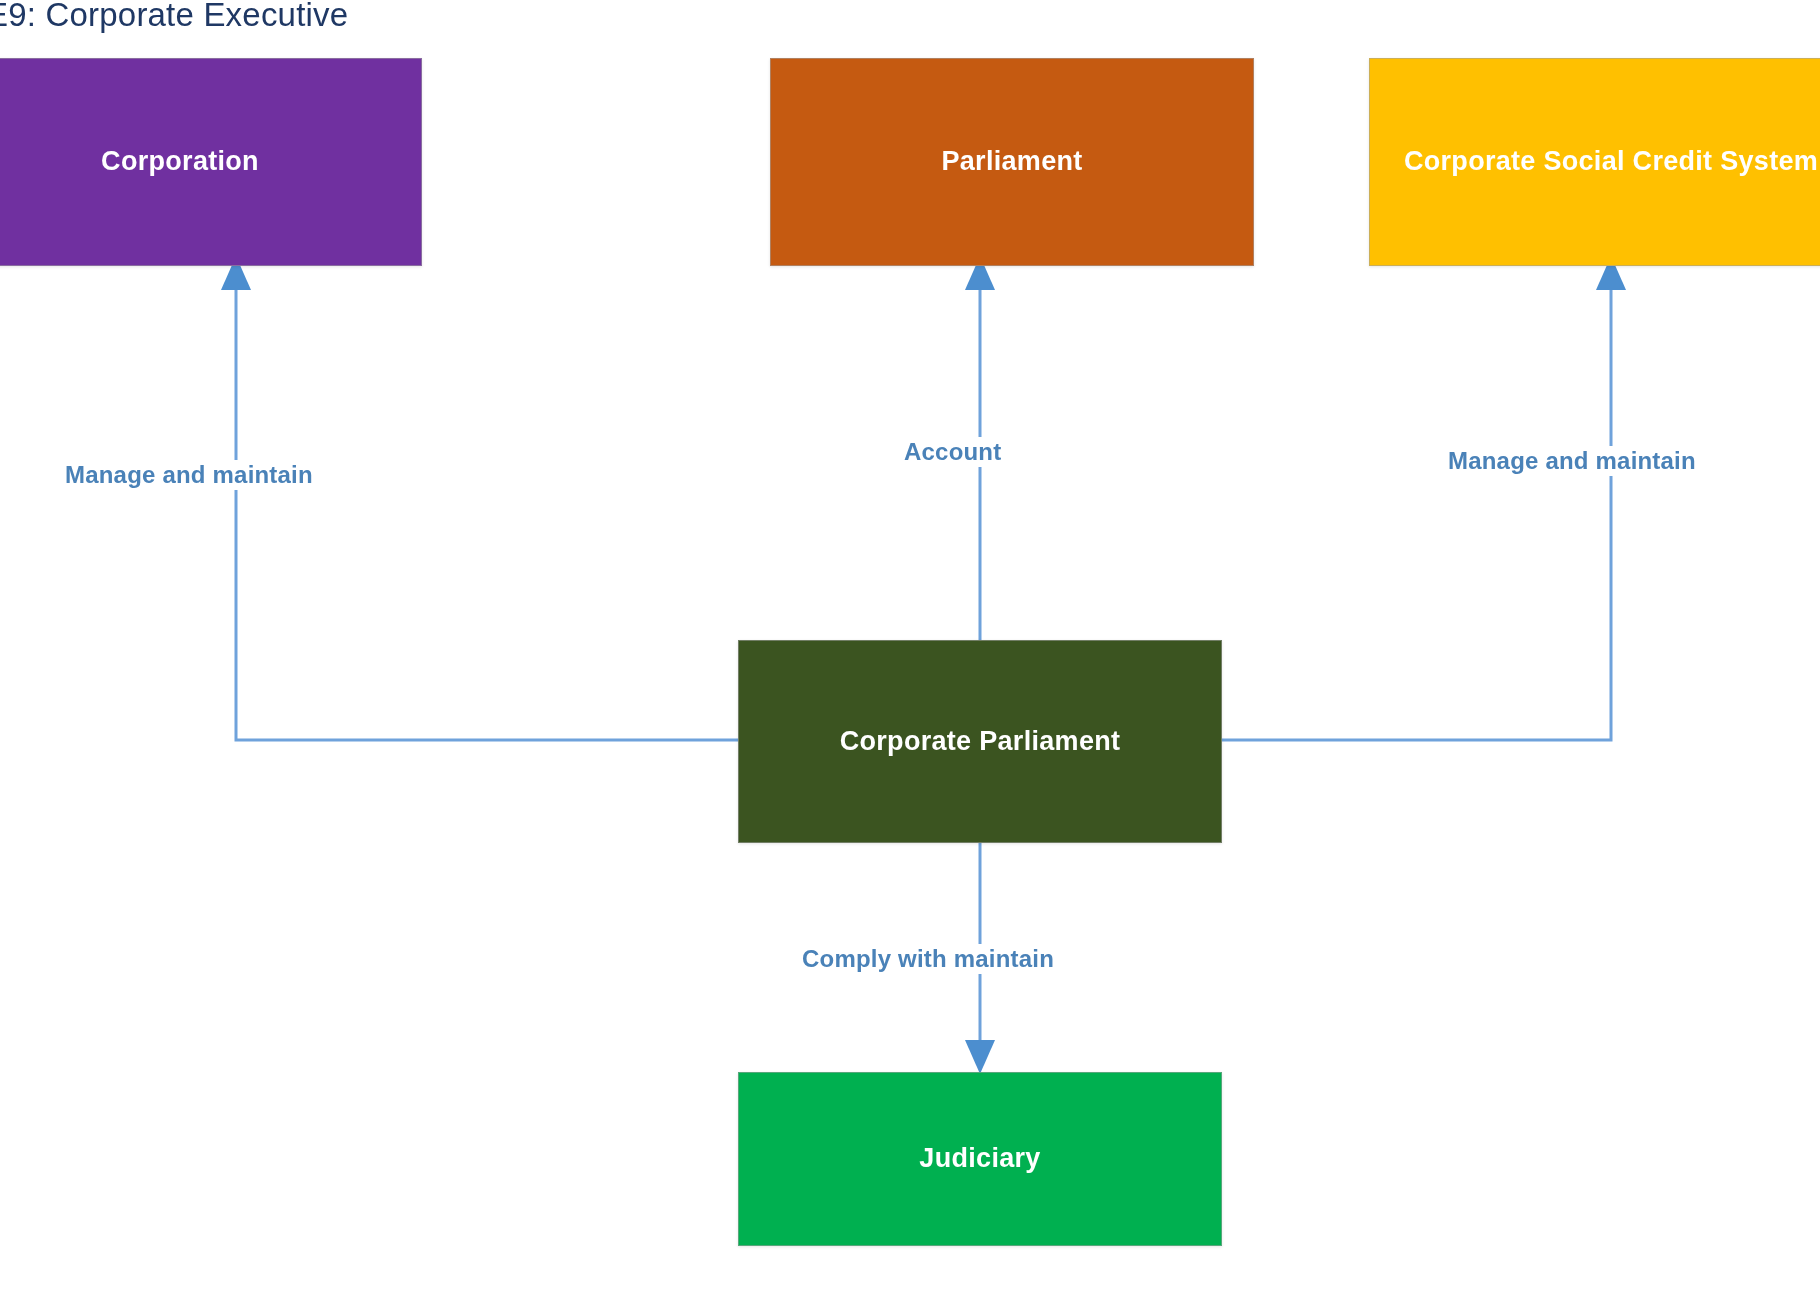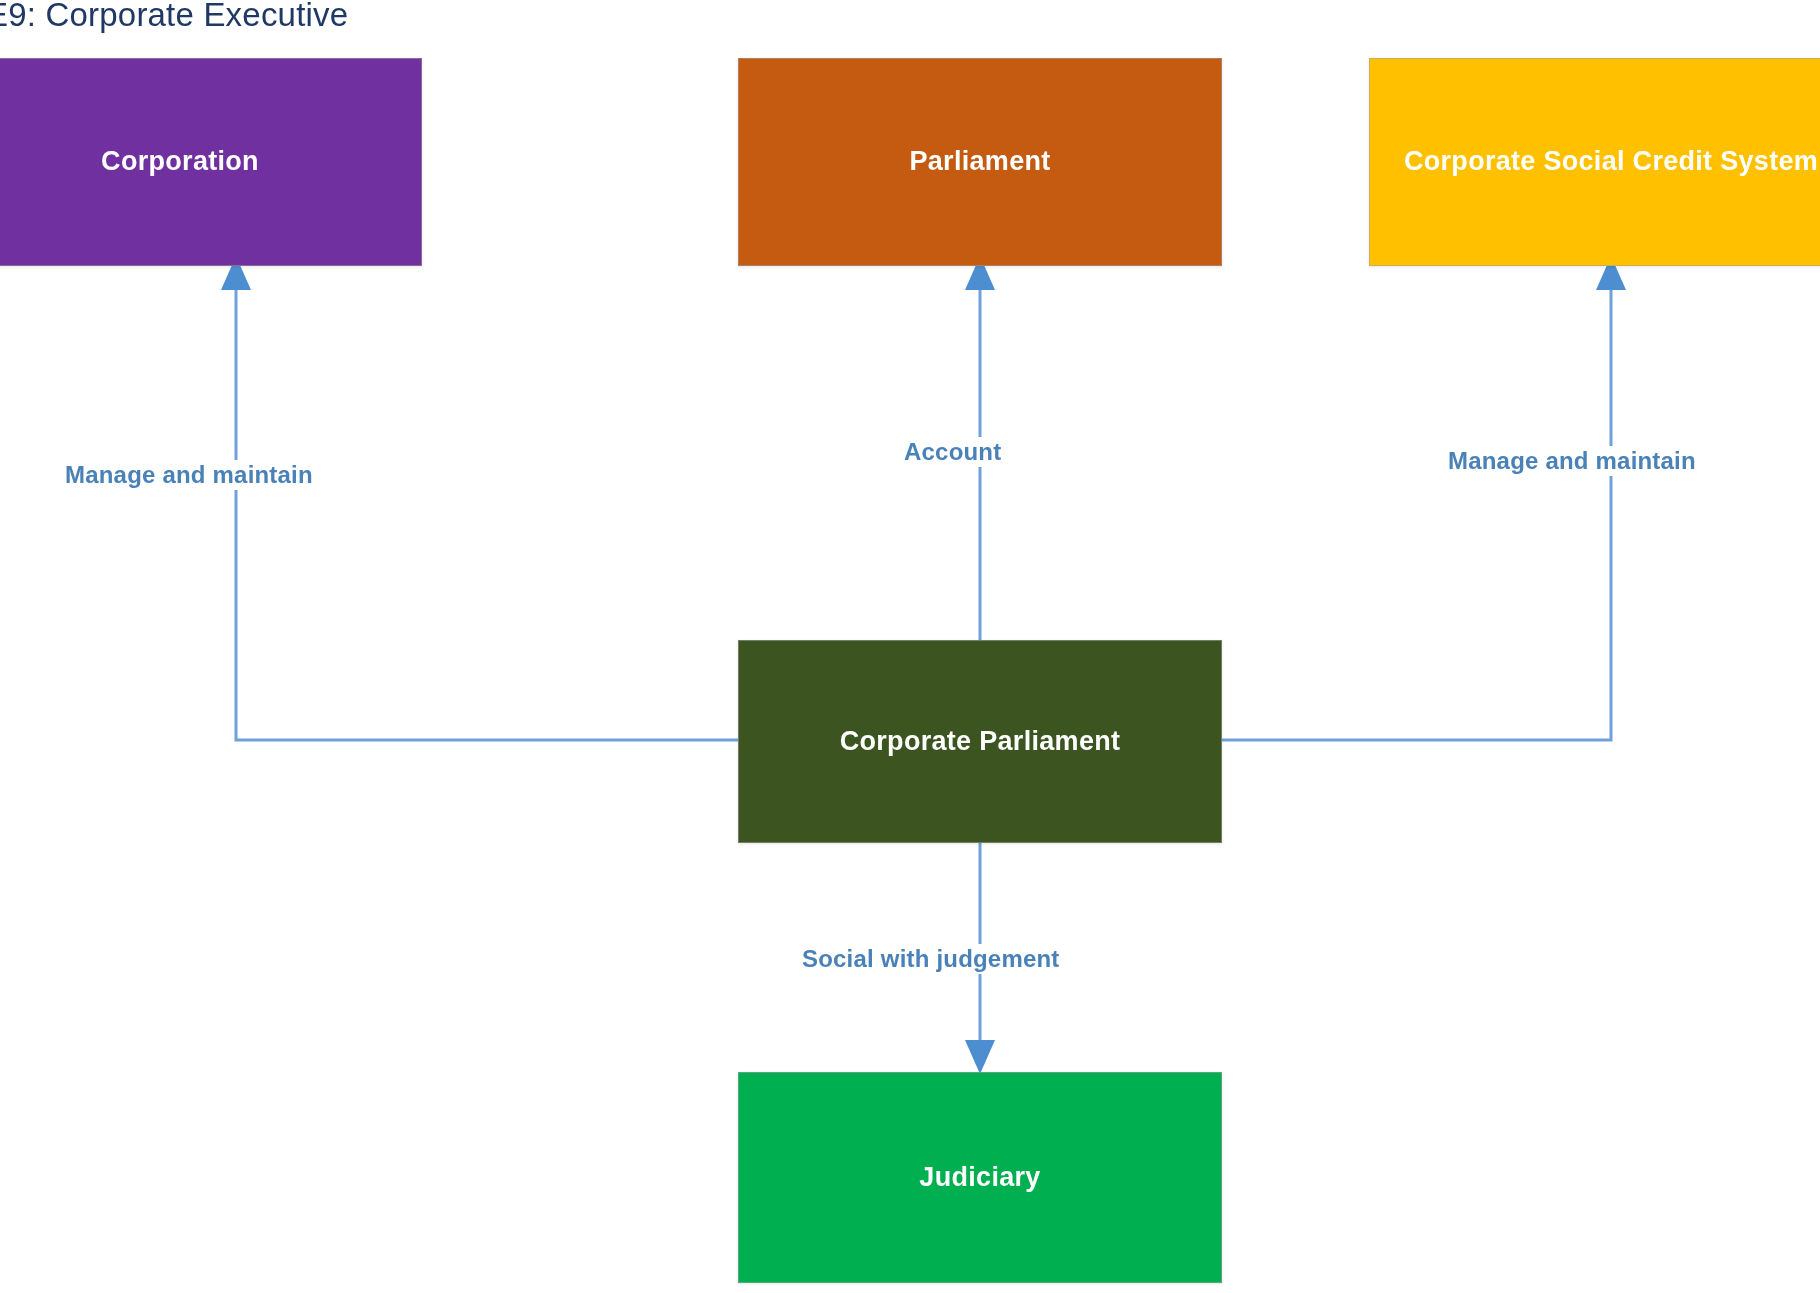--- a/index.html
+++ b/index.html
@@ -70,21 +70,21 @@
   #node-corporate-executive {
     left: 738px;
     top: 640px;
     width: 484px;
     height: 203px;
   }
   #node-judiciary {
     left: 738px;
     top: 1072px;
     width: 484px;
-    height: 211px;
+    height: 174px;
   }
 
   .edge-svg {
     position: absolute;
     left: 0;
     top: 0;
     width: 1820px;
     height: 1293px;
     overflow: visible;
     pointer-events: none;
@@ -153,21 +153,21 @@
     <g>
       <path class="edge-path" d="M 980 843 L 980 1047"></path>
       <polygon class="edge-head" points="980,1074 965,1040 995,1040"></polygon>
     </g>
   </svg>
 
   <div class="node" id="node-corporation" style="background-color: rgb(112, 48, 160);">
     <span class="node-label">Corporation</span>
   </div>
 
-  <div class="node" id="node-parliament" style="background-color: rgb(197, 90, 17);">
+  <div class="node" id="node-parliament" style="background-color: rgb(197, 90, 17); margin-left: 32px;">
     <span class="node-label">Parliament</span>
   </div>
 
   <div class="node" id="node-cscs" style="background-color: rgb(255, 192, 0);">
     <span class="node-label">Corporate Social Credit System</span>
   </div>
 
   <div class="node" id="node-corporate-executive" style="background-color: rgb(59, 84, 32);">
     <span class="node-label">Corporate Parliament</span>
   </div>
@@ -175,15 +175,15 @@
   <div class="node" id="node-judiciary" style="background-color: rgb(0, 176, 80);">
     <span class="node-label">Judiciary</span>
   </div>
 
   <div class="edge-label" id="label-manage-left">Manage and maintain</div>
 
   <div class="edge-label" id="label-account">Account</div>
 
   <div class="edge-label" id="label-manage-right">Manage and maintain</div>
 
-  <div class="edge-label" id="label-comply">Social with judgement</div>
+  <div class="edge-label" id="label-comply">Comply with maintain</div>
 
 </div>
 
 </body></html>

